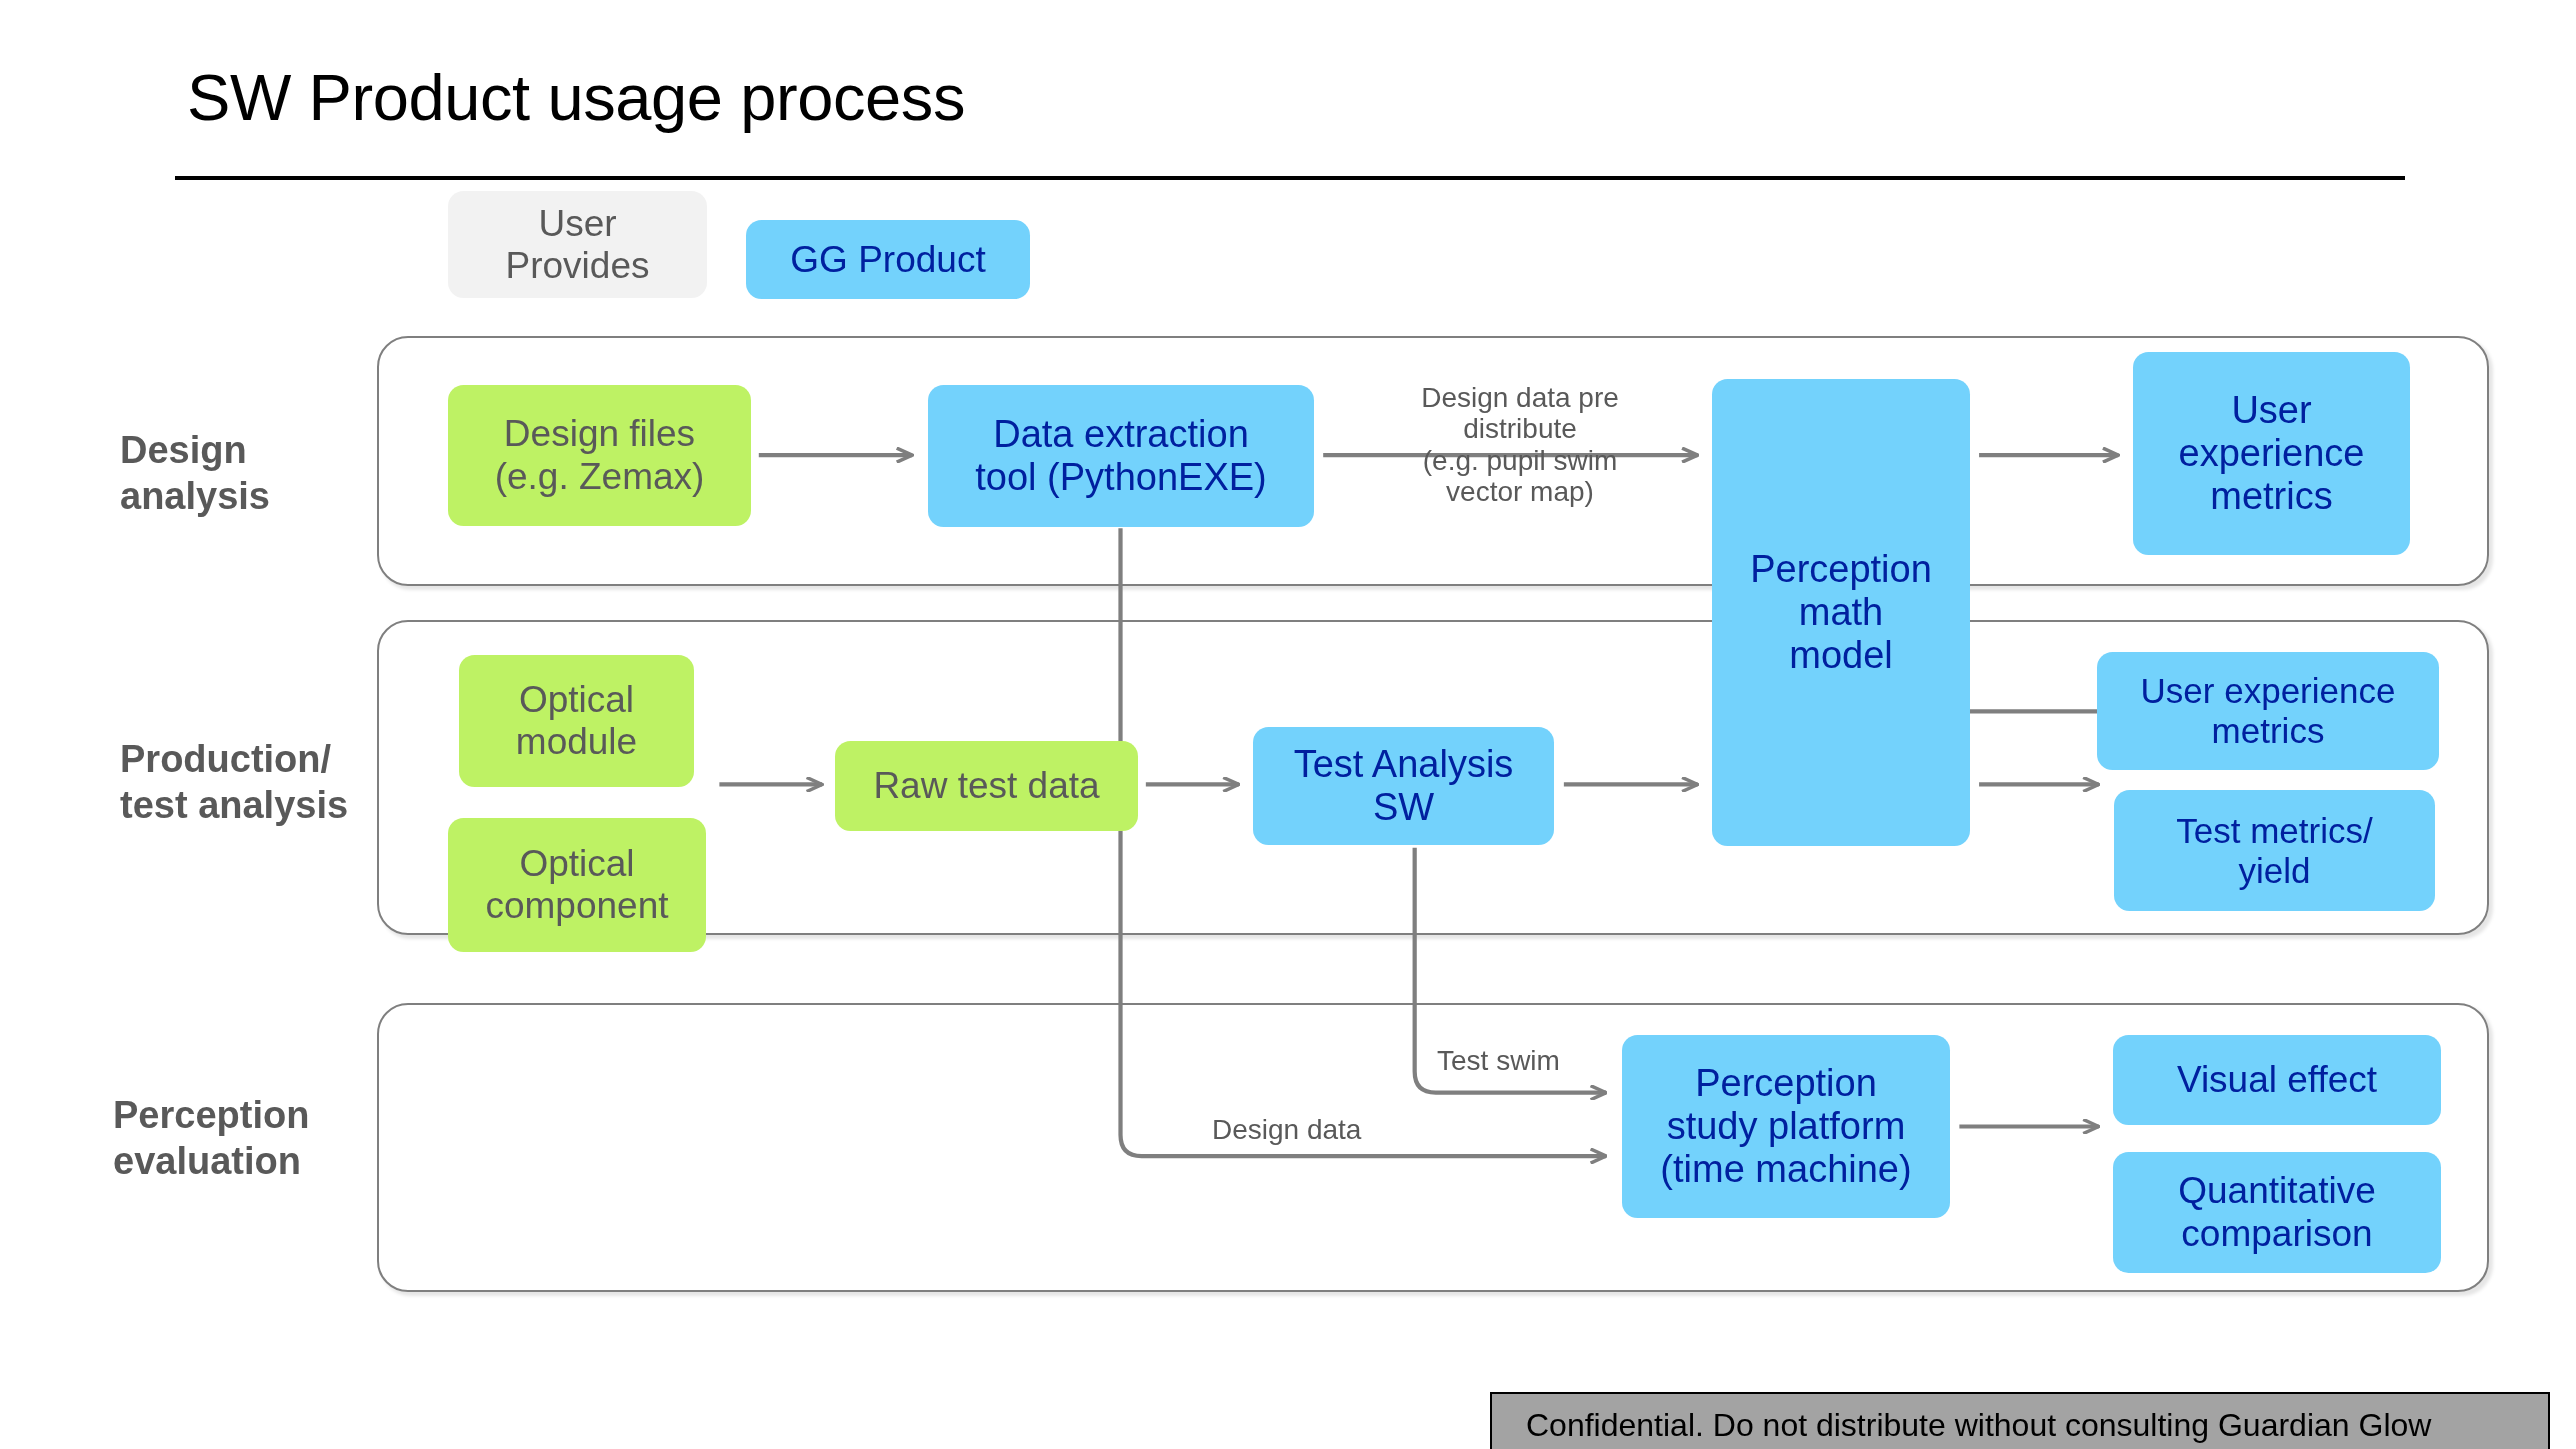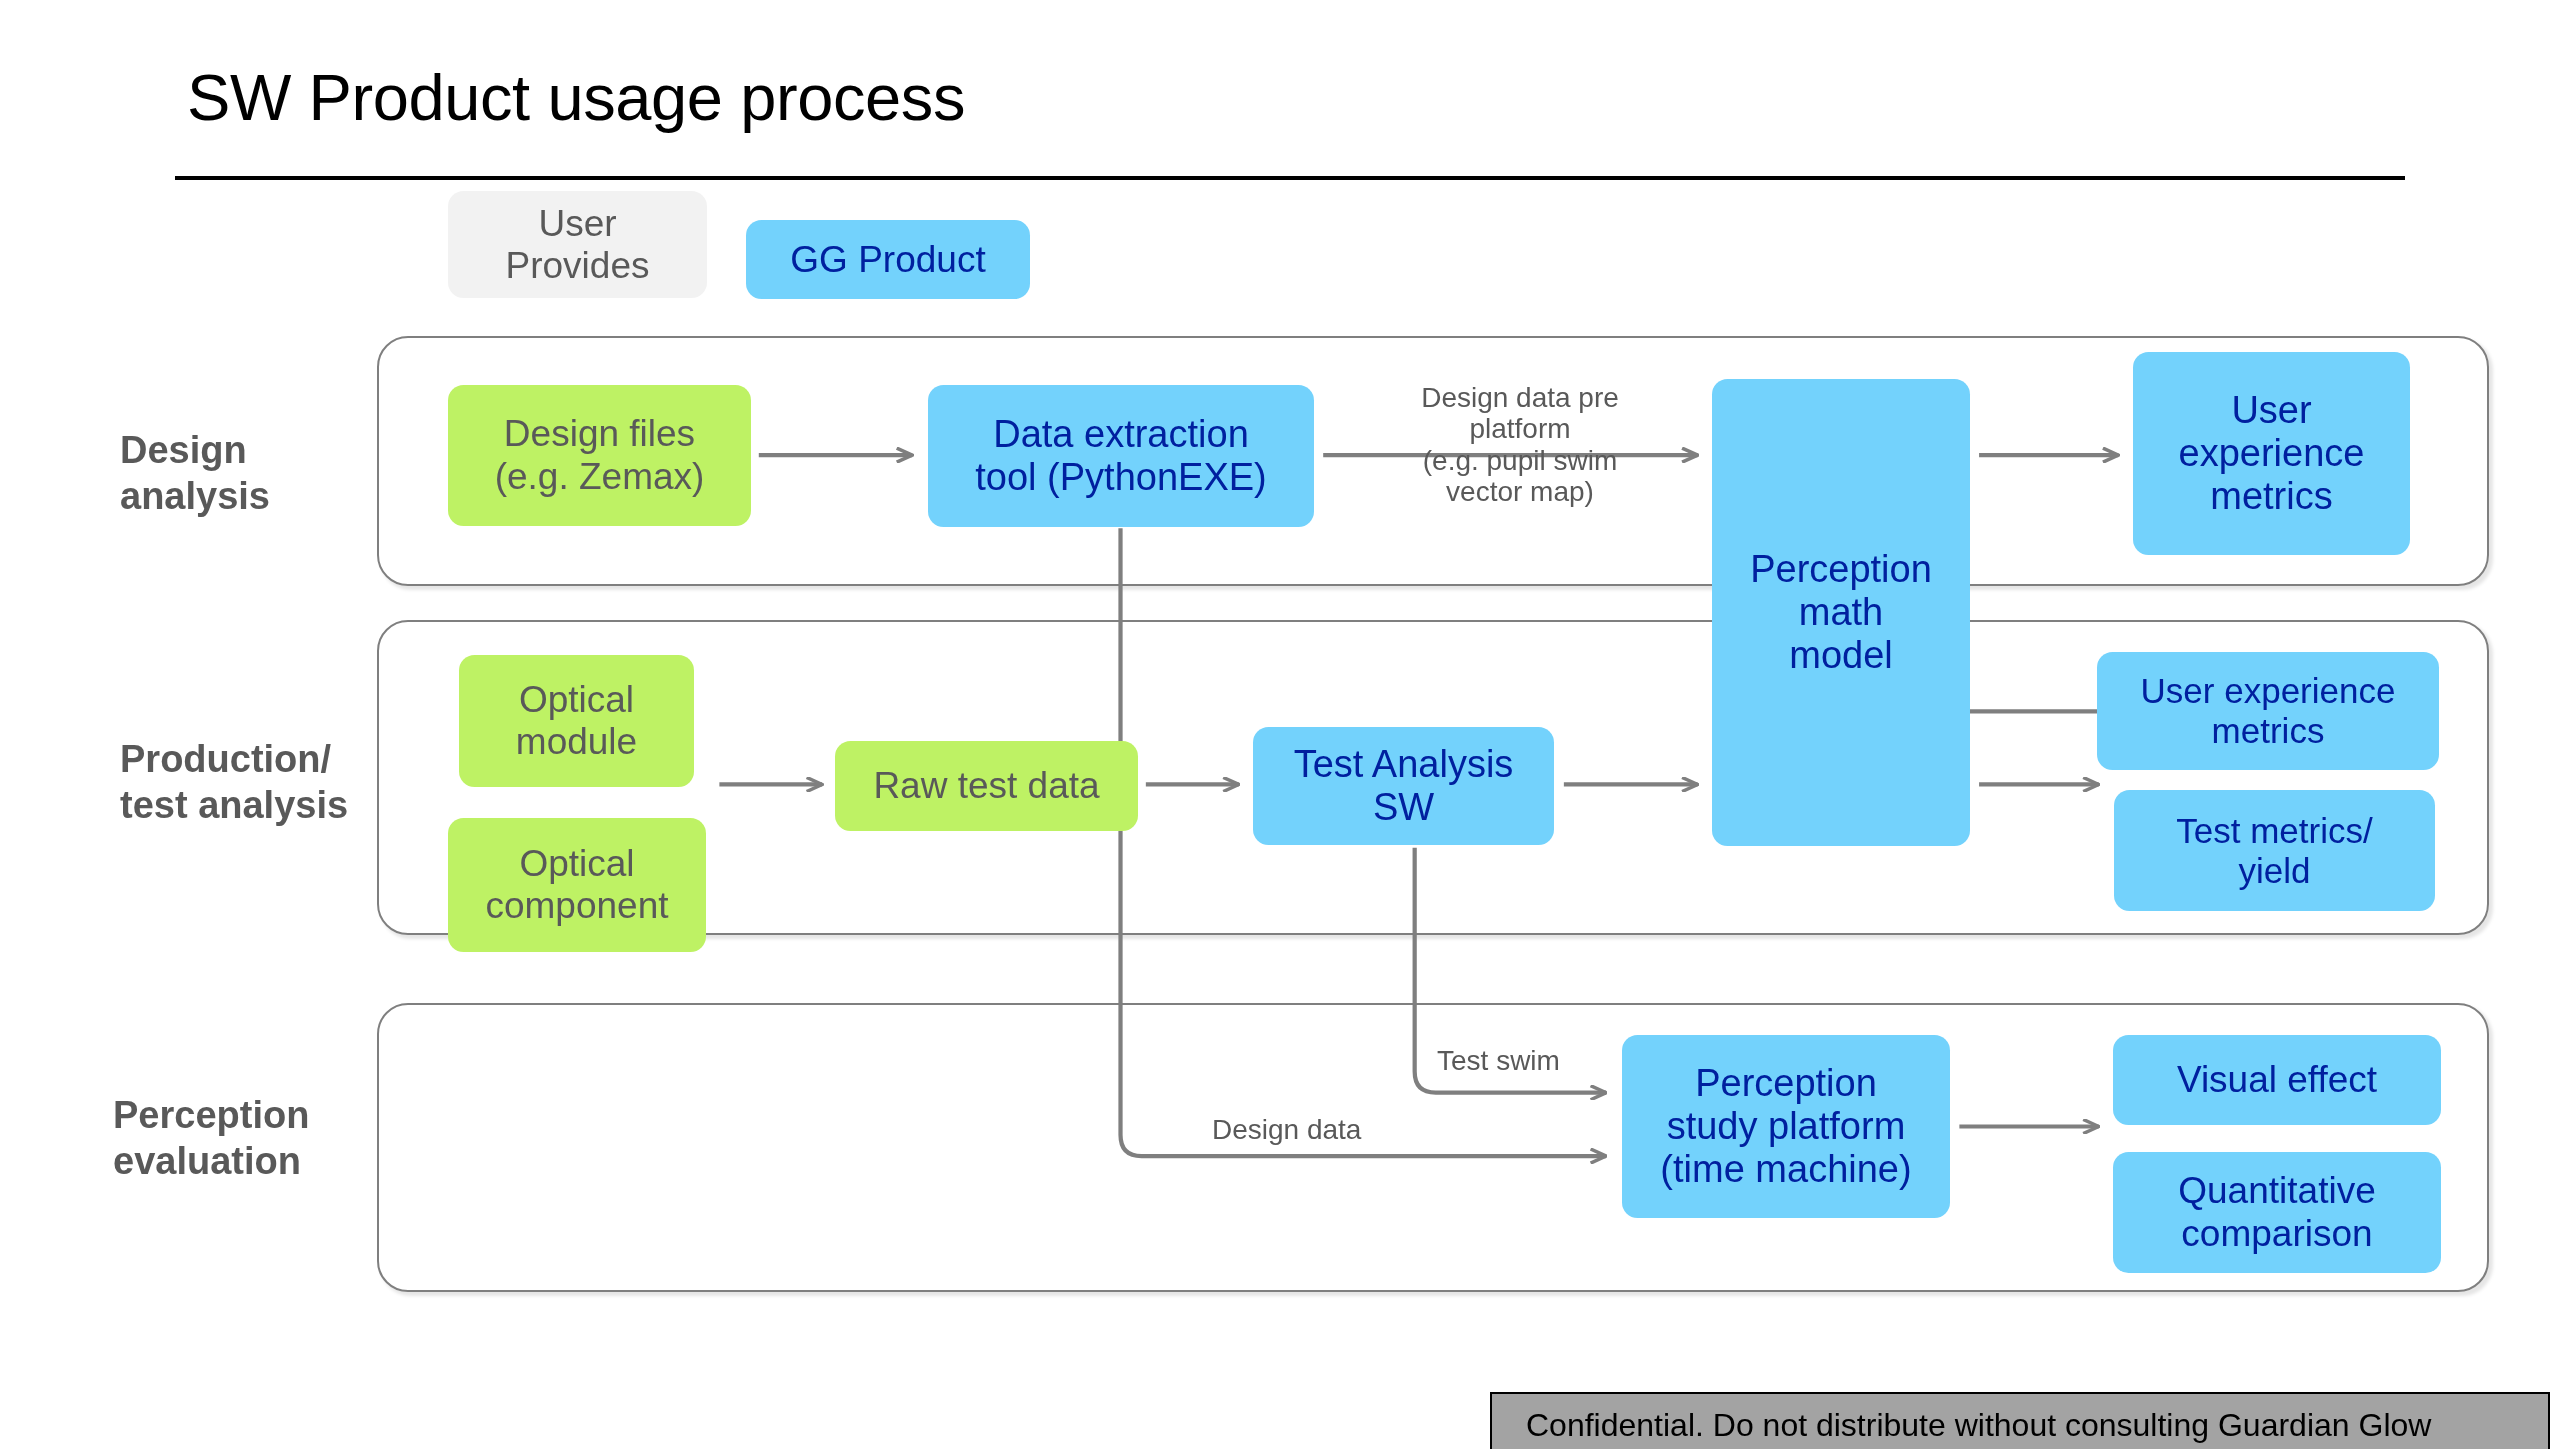--- a/index.html
+++ b/index.html
@@ -231,21 +231,21 @@
   </div>
   <div class="node cyan" id="n-quant-comp">
     <div>
       <div>Quantitative</div>
       <div>comparison</div>
     </div>
   </div>
 
   <div class="edge-label" id="lbl-design-pre">
     <div>Design data pre</div>
-    <div>platform</div>
+    <div>distribute</div>
     <div>(e.g. pupil swim</div>
     <div>vector map)</div>
   </div>
   <div class="edge-label" id="lbl-test-data">Test swim</div>
   <div class="edge-label" id="lbl-design-data">Design data</div>
 
   <div id="footer">
     <div id="footer-text">Confidential. Do not distribute without consulting Guardian Glow</div>
   </div>
 

